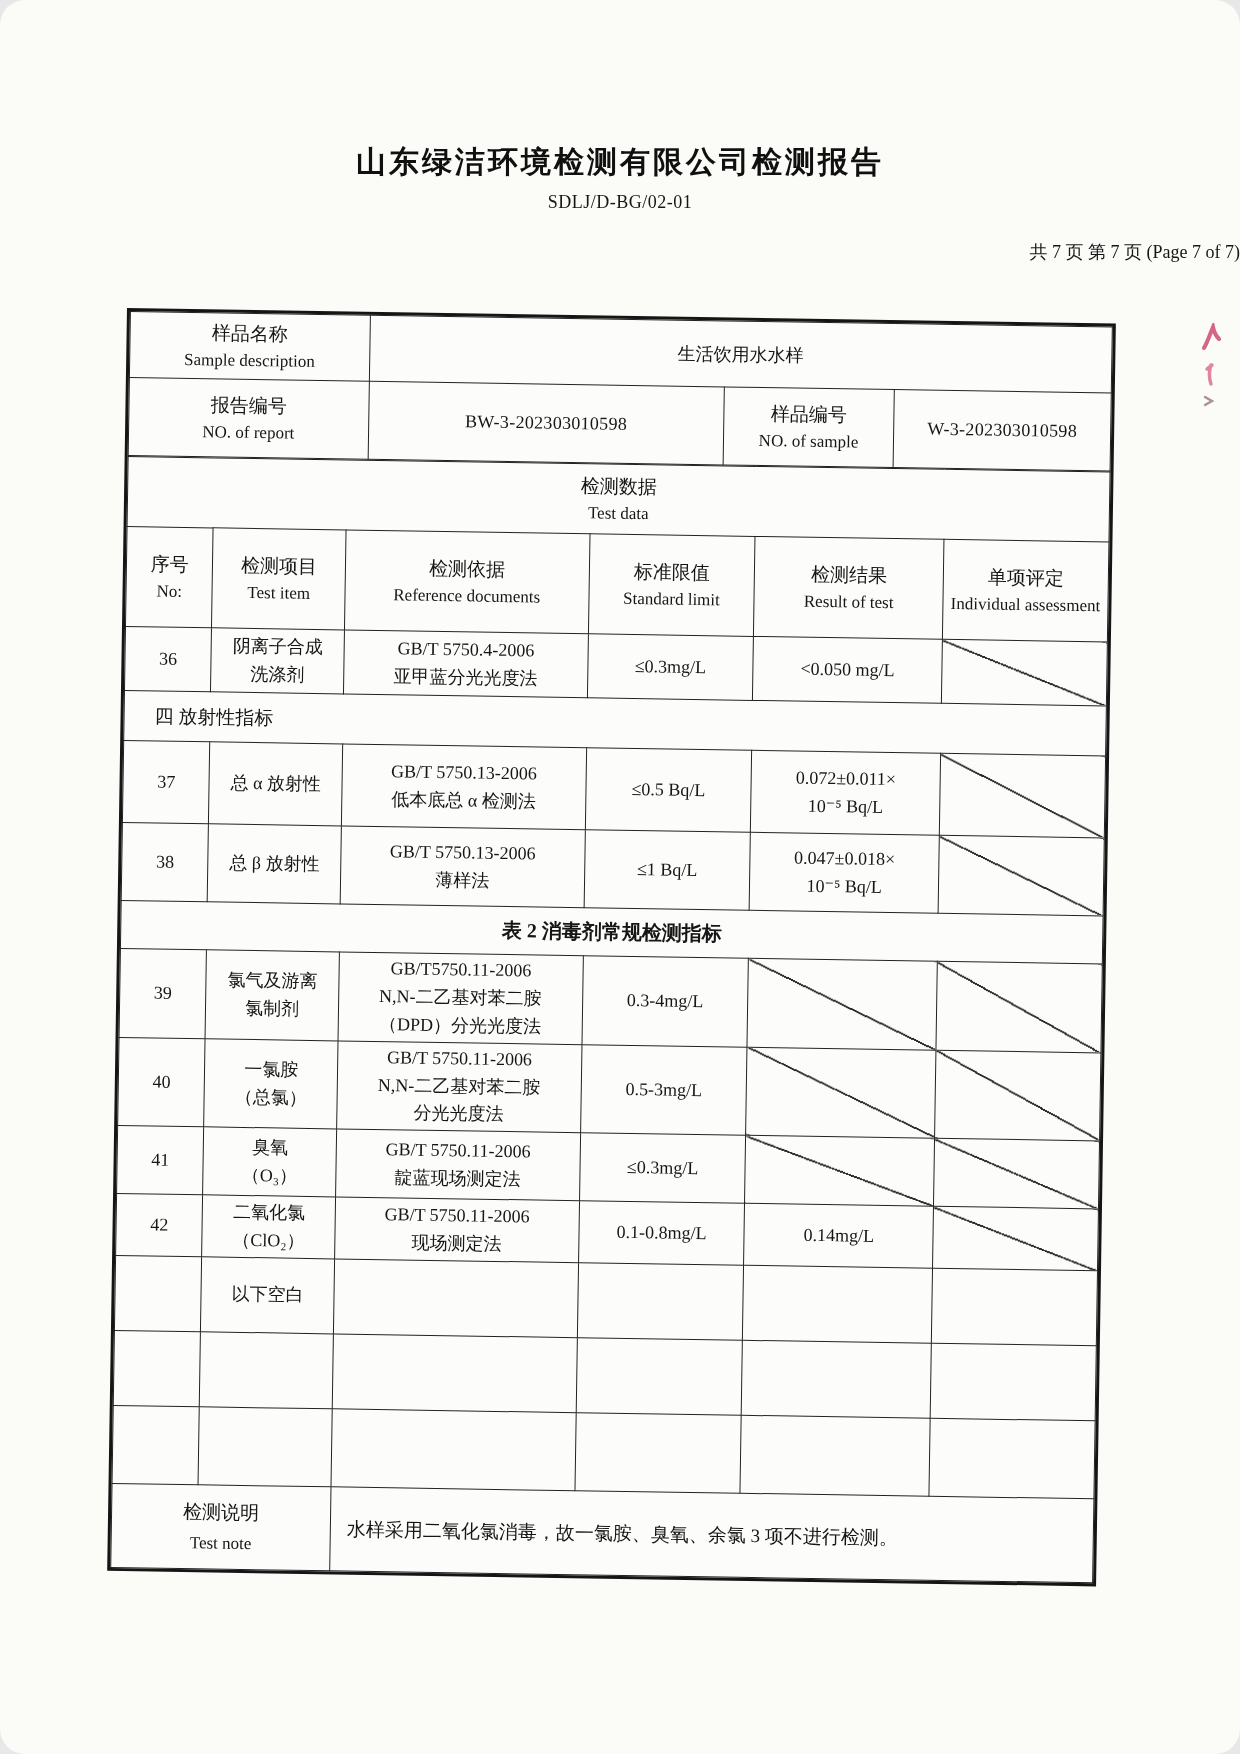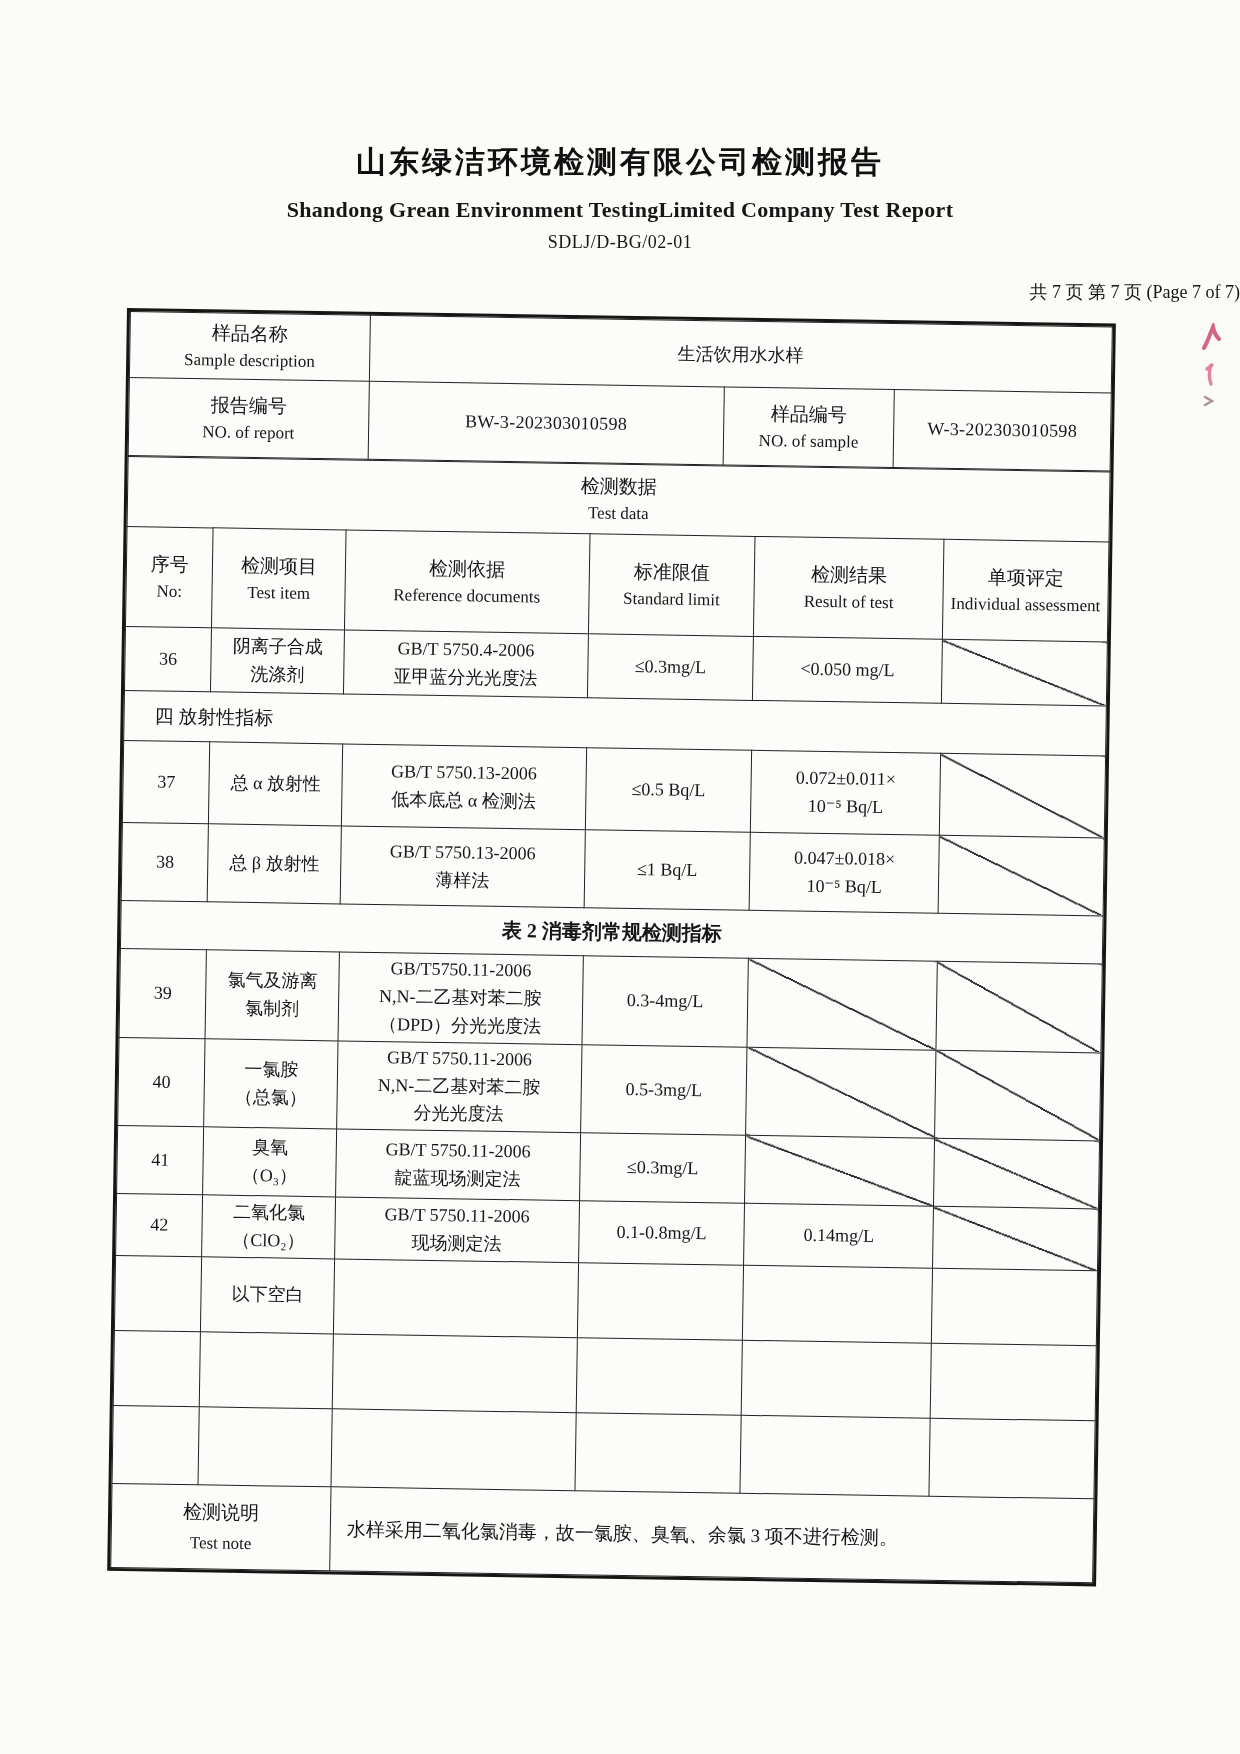--- a/index.html
+++ b/index.html
@@ -8,20 +8,21 @@
     font-family:"Liberation Serif","DejaVu Serif",serif;
   }
   .page{
     position:relative;
     width:1240px;
     height:1754px;
     margin:0 auto;
     background:#fbfbf8;
     overflow:hidden;
     color:#161616;
+    border-radius:25px;
   }
   .header{ padding-top:142px; }
   .title-cn{
     text-align:center;
     font-size:30px;
     font-weight:bold;
     letter-spacing:3px;
     color:#101010;
   }
   .title-en{
@@ -95,21 +96,20 @@
   }
   .pen-mark{ position:absolute; }
 </style>
 </head>
 <body>
 
 <div class="page">
 
   <div class="header">
     <div class="title-cn">山东绿洁环境检测有限公司检测报告</div>
-    <div class="title-en">Shandong Grean Environment TestingLimited Company Test Report</div>
     <div class="doc-code">SDLJ/D-BG/02-01</div>
     <div class="page-info">共 7 页  第 7 页  (Page 7 of 7)</div>
   </div>
 
   <div class="table-wrap">
 
     <table class="grid">
       <colgroup>
           <col style="width:24.4%">
           <col style="width:36.2%">

